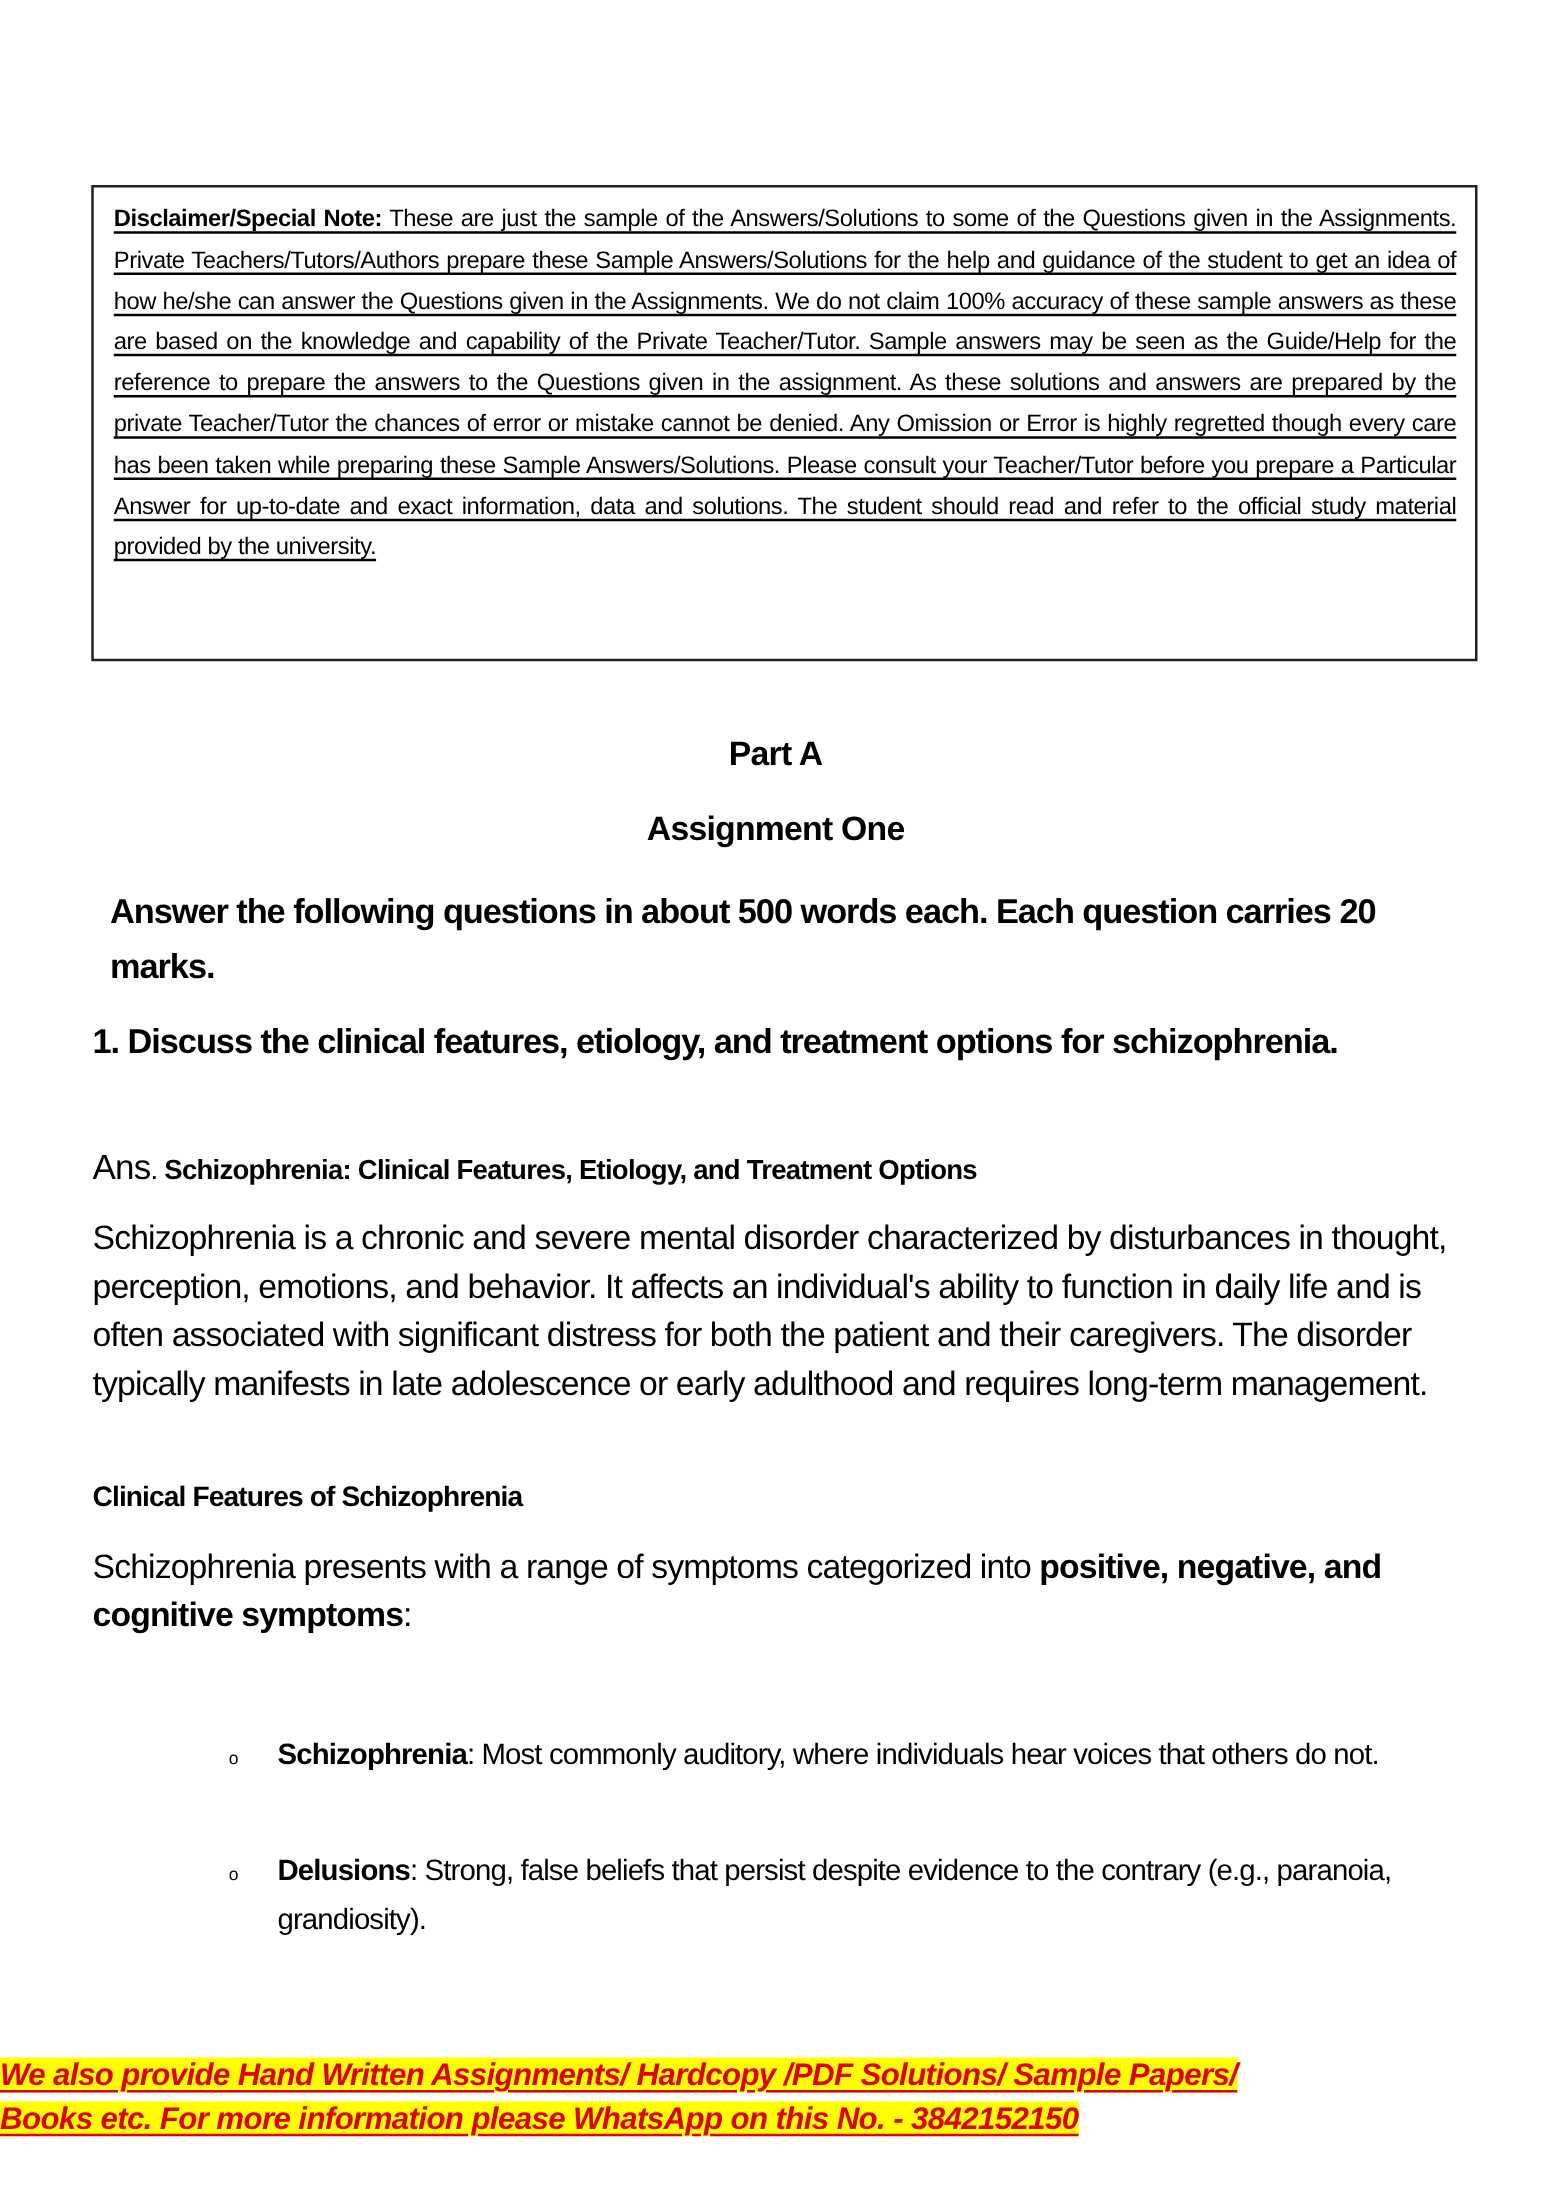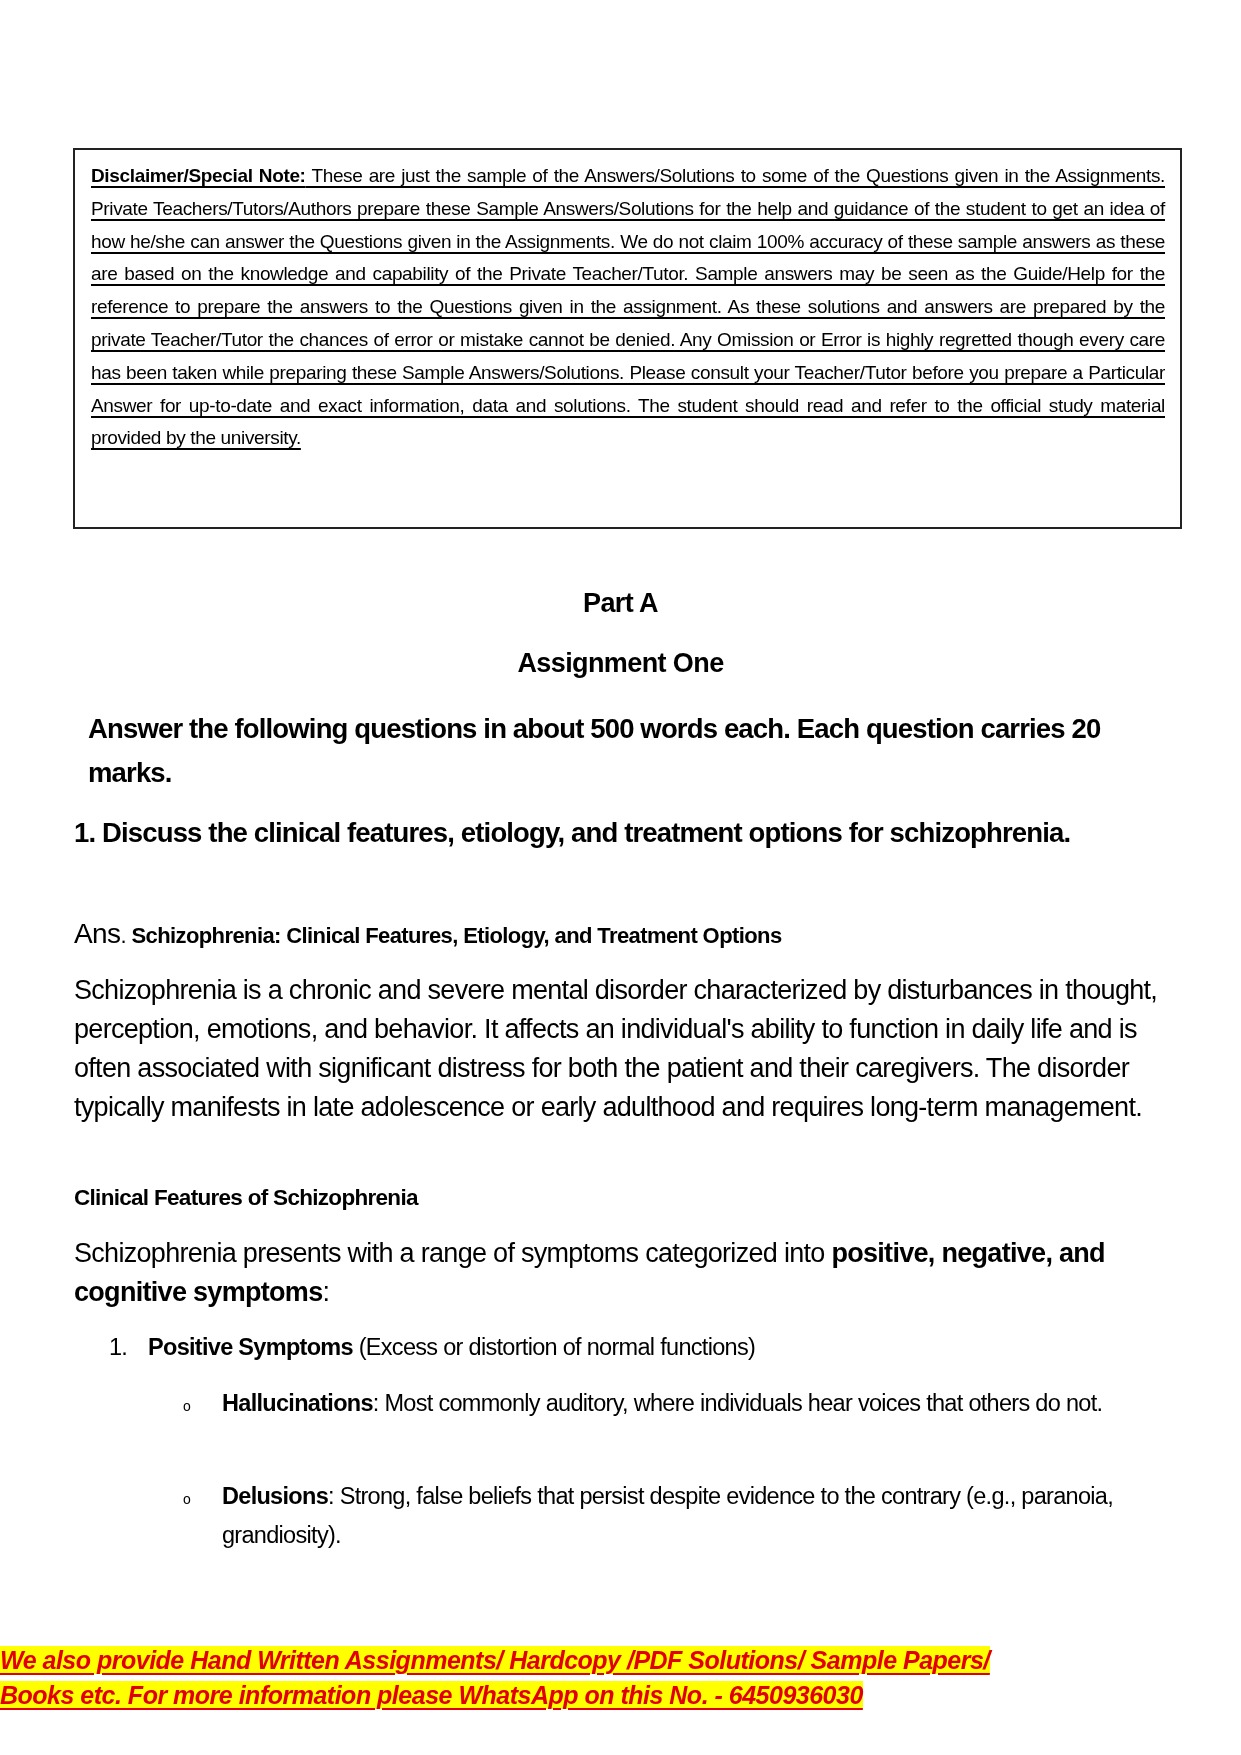--- a/index.html
+++ b/index.html
@@ -79,30 +79,29 @@
   <p class="abs question">1. Discuss the clinical features, etiology, and treatment options for schizophrenia.</p>
 
   <p class="abs ans-line"><span class="ans-word">Ans</span><span class="ans-dot">. </span><span class="ans-title">Schizophrenia: Clinical Features, Etiology, and Treatment Options</span></p>
 
   <p class="abs para p1">Schizophrenia is a chronic and severe mental disorder characterized by disturbances in thought, perception, emotions, and behavior. It affects an individual's ability to function in daily life and is often associated with significant distress for both the patient and their caregivers. The disorder typically manifests in late adolescence or early adulthood and requires long-term management.</p>
 
   <p class="abs sub-heading">Clinical Features of Schizophrenia</p>
 
   <p class="abs para p2"><span>Schizophrenia presents with a range of symptoms categorized into </span><b>positive, negative, and cognitive symptoms</b><span>:</span></p>
 
-  <p class="abs list-item"><span class="num">1.</span><b>Positive Symptoms</b><span> (Excess or distortion of normal functions)</span></p>
 
   <div class="abs bullet b1">
     <span class="marker">o</span>
-    <span class="bullet-text"><b>Hallucinations</b><span>: Most commonly auditory, where individuals hear voices that others do not.</span></span>
+    <span class="bullet-text"><b>Schizophrenia</b><span>: Most commonly auditory, where individuals hear voices that others do not.</span></span>
   </div>
 
   <div class="abs bullet b2">
     <span class="marker">o</span>
     <span class="bullet-text"><b>Delusions</b><span>: Strong, false beliefs that persist despite evidence to the contrary (e.g., paranoia, grandiosity).</span></span>
   </div>
 
   <div class="abs promo">
     <span class="promo-line">We also provide Hand Written Assignments/ Hardcopy /PDF Solutions/ Sample Papers/</span><br>
-    <span class="promo-line">Books etc. For more information please WhatsApp on this No. - 6450936030</span>
+    <span class="promo-line">Books etc. For more information please WhatsApp on this No. - 3842152150</span>
   </div>
 
 </div>
 
 </body></html>

